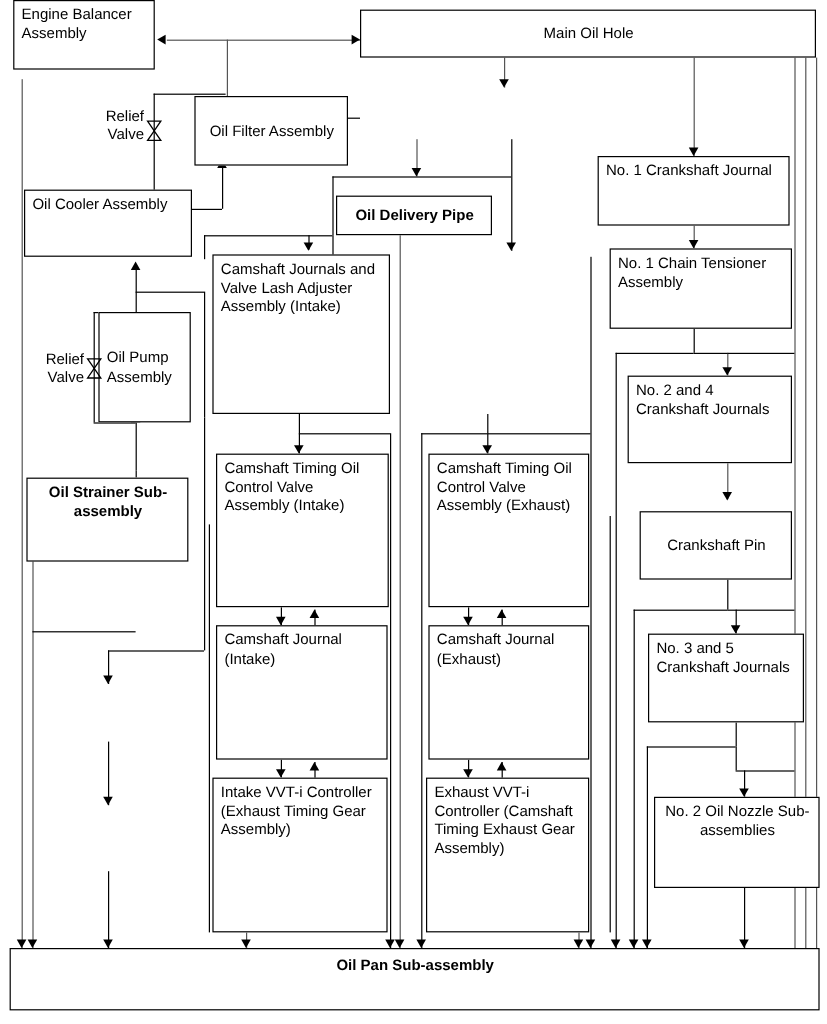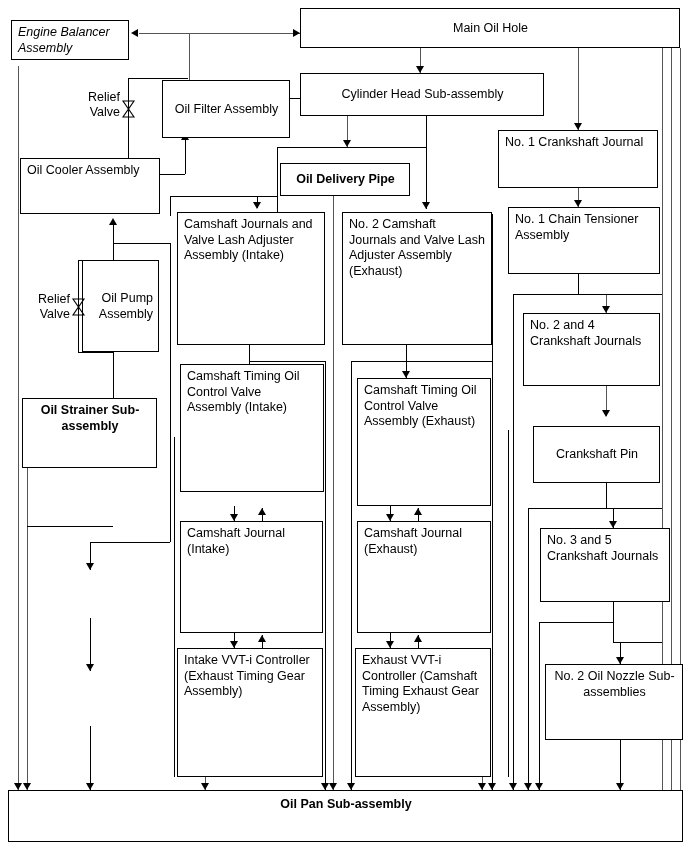--- a/index.html
+++ b/index.html
@@ -25,21 +25,21 @@
   .node.center{
     display:flex;
     align-items:flex-start;
     justify-content:center;
     text-align:center;
   }
   .node.middle{
     display:flex;
     align-items:center;
     justify-content:center;
-    text-align:right;
+    text-align:left;
   }
   .node .txt{display:block;}
   
   .h{position:absolute;height:0;border-top:1px solid #555555;z-index:1;}
   .v{position:absolute;width:0;border-left:1px solid #555555;z-index:1;}
   .hb{position:absolute;height:0;border-top:1px solid #000000;z-index:2;}
   .vb{position:absolute;width:0;border-left:1px solid #000000;z-index:2;}
   .arw{
     position:absolute;
     width:0;height:0;
@@ -251,69 +251,63 @@
     <span>Relief</span><br>
     <span>Valve</span>
   </div>
   <div class="valve" style="left:71px;top:297px;">
     <svg width="15" height="20" viewBox="0 0 15 20">
       <polygon points="2,2 13,2 7.5,10" fill="none" stroke="#000" stroke-width="1.1"></polygon>
       <polygon points="2,18 13,18 7.5,10" fill="none" stroke="#000" stroke-width="1.1"></polygon>
     </svg>
   </div>
 
-  <div class="node" style="left:11px;top:20px;width:118px;height:40px;font-style:italic;">
+  <div class="node" style="left:11px;top:0;width:118px;height:58px;">
     <span class="txt">Engine Balancer Assembly</span>
   </div>
 
   <div class="node middle" style="left:300px;top:8px;width:380px;height:40px;">
     <span class="txt">Main Oil Hole</span>
   </div>
 
   <div class="node middle" style="left:144px;top:80px;width:128px;height:58px;margin-left:18px;">
     <span class="txt">Oil Filter Assembly</span>
   </div>
 
-  <div class="node middle" style="left:300px;top:73px;width:244px;height:43px;">
-    <span class="txt">Cylinder Head Sub-assembly</span>
-  </div>
 
   <div class="node" style="left:20px;top:158px;width:140px;height:56px;">
     <span class="txt">Oil Cooler Assembly</span>
   </div>
 
   <div class="node middle" style="left:280px;top:163px;width:130px;height:33px;font-weight:bold;">
     <span class="txt">Oil Delivery Pipe</span>
   </div>
 
   <div class="node" style="left:498px;top:130px;width:160px;height:58px;">
     <span class="txt">No. 1 Crankshaft Journal</span>
   </div>
 
   <div class="node" style="left:177px;top:212px;width:148px;height:133px;">
     <span class="txt">Camshaft Journals and Valve Lash Adjuster Assembly (Intake)</span>
   </div>
 
-  <div class="node" style="left:342px;top:212px;width:150px;height:133px;">
-    <span class="txt">No. 2 Camshaft Journals and Valve Lash Adjuster Assembly (Exhaust)</span>
-  </div>
 
   <div class="node" style="left:508px;top:207px;width:152px;height:67px;">
     <span class="txt">No. 1 Chain Tensioner Assembly</span>
   </div>
 
   <div class="node middle" style="left:82px;top:260px;width:77px;height:92px;">
     <span class="txt">Oil Pump Assembly</span>
   </div>
 
   <div class="node" style="left:523px;top:313px;width:137px;height:73px;">
     <span class="txt">No. 2 and 4 Crankshaft Journals</span>
   </div>
 
-  <div class="node" style="left:180px;top:364px;width:144px;height:128px;">
+  <div class="node" style="left:180px;top:378px;width:144px;height:128px;">
     <span class="txt">Camshaft Timing Oil Control Valve Assembly (Intake)</span>
   </div>
 
   <div class="node" style="left:357px;top:378px;width:134px;height:128px;">
     <span class="txt">Camshaft Timing Oil Control Valve Assembly (Exhaust)</span>
   </div>
 
   <div class="node middle" style="left:533px;top:426px;width:127px;height:57px;">
     <span class="txt">Crankshaft Pin</span>
   </div>

